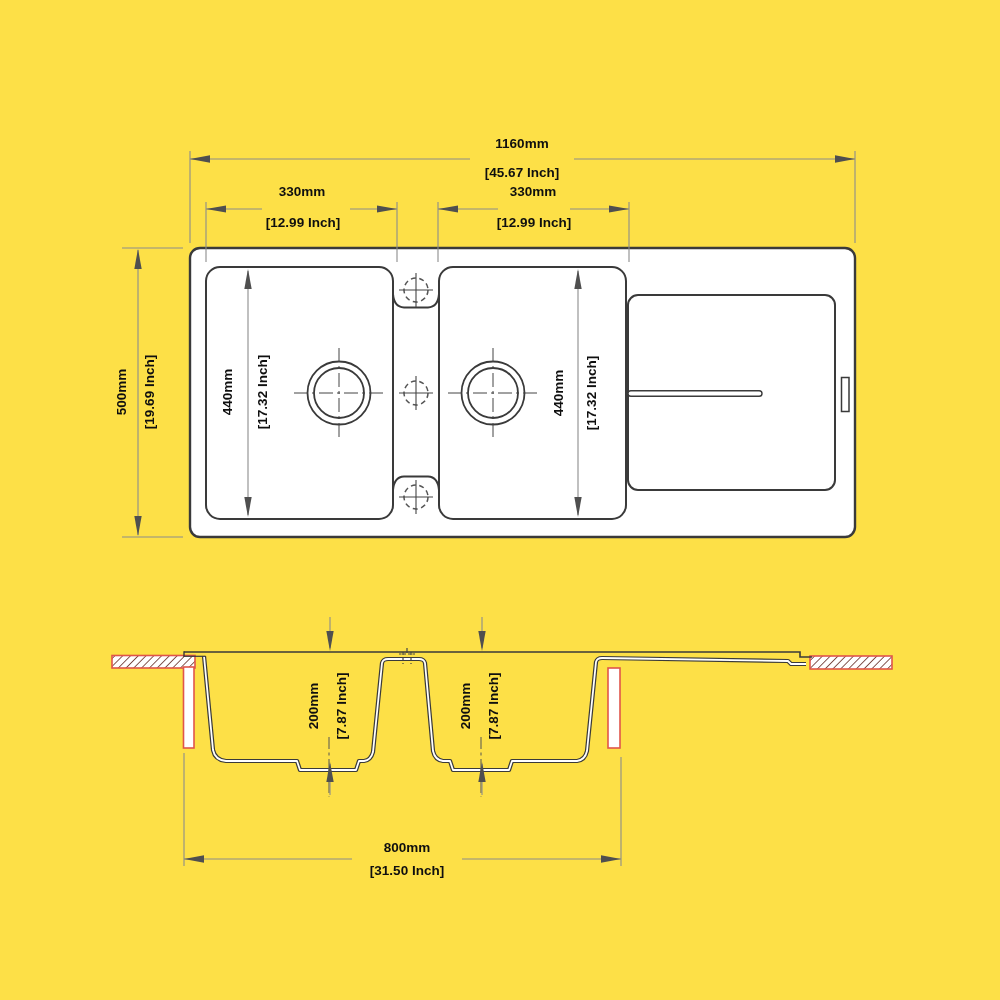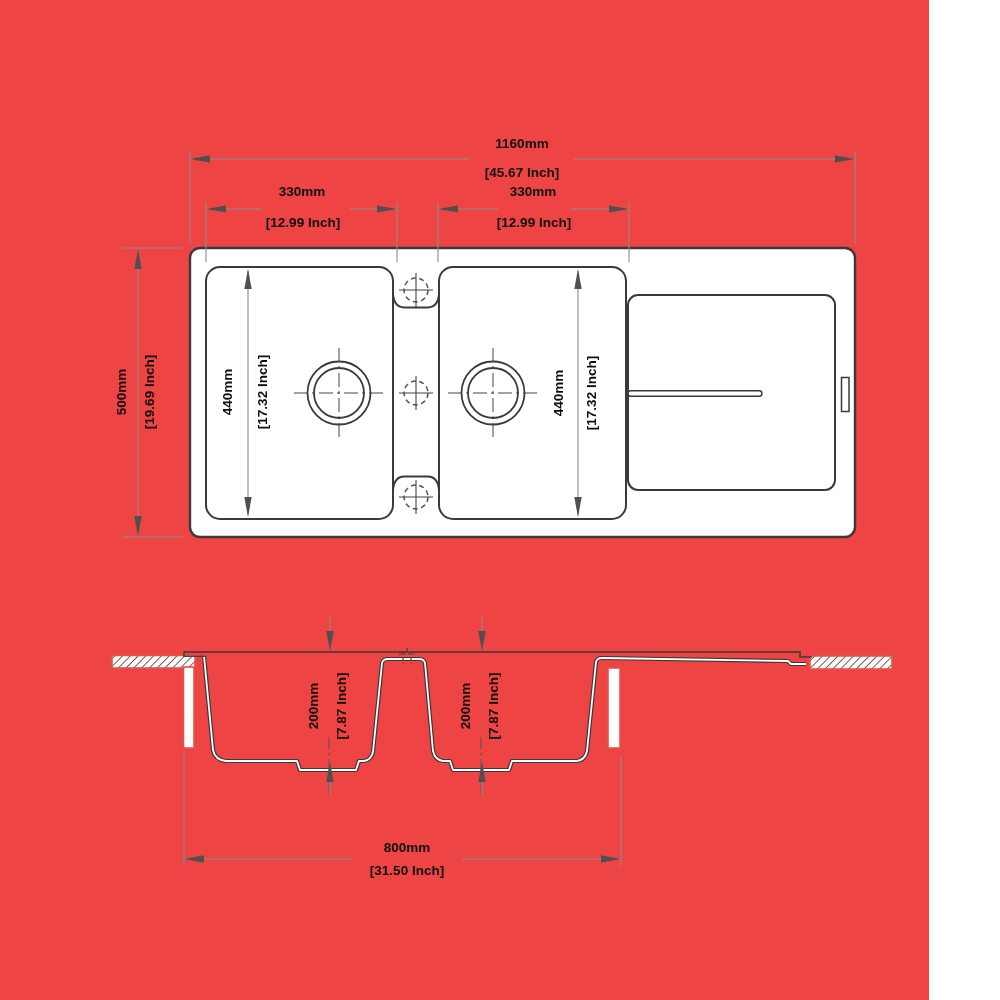--- a/index.html
+++ b/index.html
@@ -1,16 +1,16 @@
 <!DOCTYPE html>
 <html><head>
 <meta charset="utf-8">
 <style>
   html,body{margin:0;padding:0;background:#ffffff;}
-  .canvas{position:relative;width:929px;height:1000px;background:#ef4444;overflow:hidden;
+  .canvas{position:relative;width:1000px;height:1000px;background:#fde047;overflow:hidden;
           font-family:"Liberation Sans", sans-serif;}
   svg{position:absolute;left:0;top:0;}
   text{font-family:"Liberation Sans", sans-serif;font-weight:bold;font-size:13.5px;fill:#0f0f0f;}
 </style>
 </head>
 <body>
 
 <div class="canvas">
 <svg width="1000" height="1000" viewBox="0 0 1000 1000">
   <defs>

